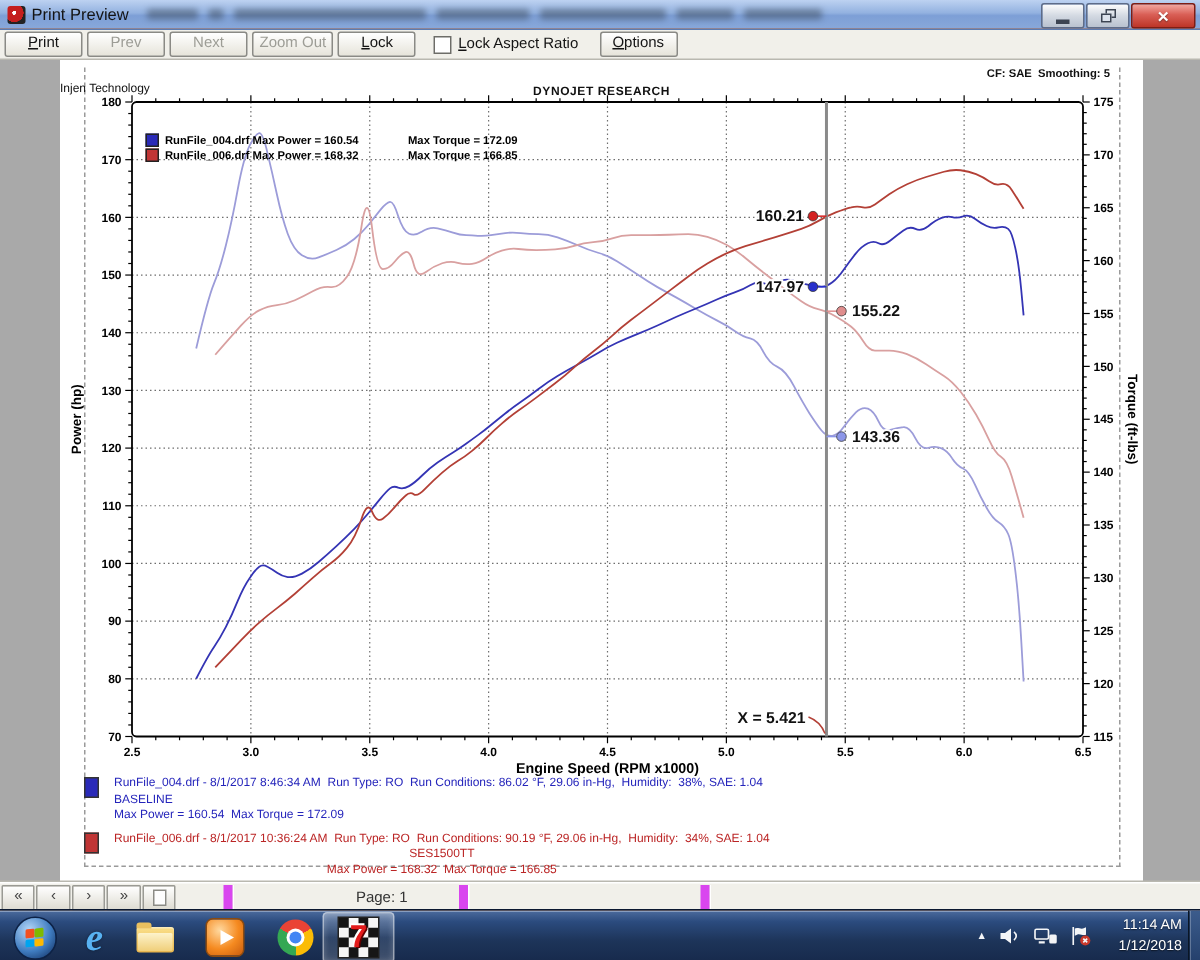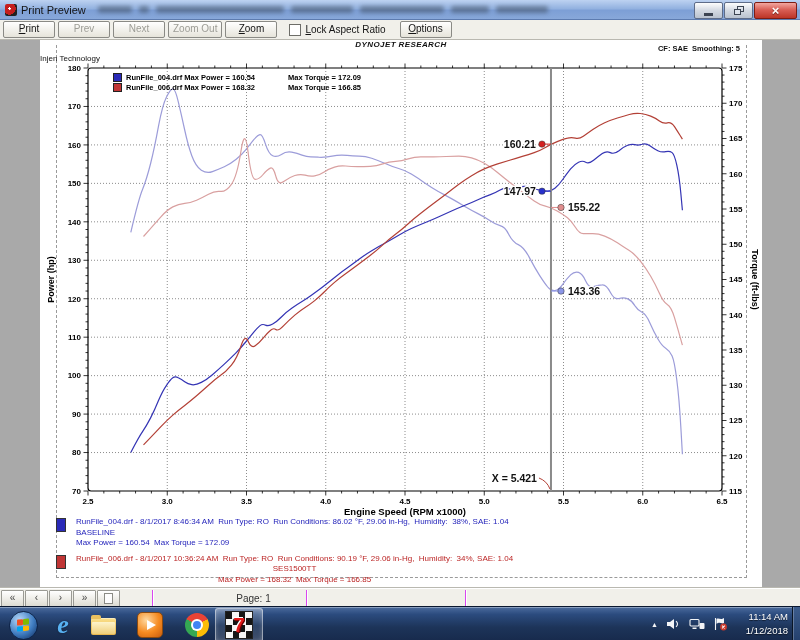--- a/index.html
+++ b/index.html
@@ -37,40 +37,40 @@
   .checkwrap{display:flex;align-items:center;margin-left:9px;}
   .checkbox{width:10px;height:10px;border:1px solid #6d6d68;background:#fff;margin-right:4px;}
   .checklabel{display:inline-block;font-size:10px;color:#141414;text-align:center;}
   .tbtn.options{margin-left:14px;}
 
   
   .preview{position:absolute;top:40px;left:0;right:0;height:548px;background:#a9a9a9;}
   .page{position:absolute;left:40px;top:0;width:722px;height:548px;background:#ffffff;}
   .pmargins{position:absolute;left:16px;right:15px;top:5px;bottom:10px;
     border-left:1px dashed #9a9a9a;border-right:1px dashed #9a9a9a;border-bottom:1px dashed #9a9a9a;}
-  .hdr1{position:absolute;top:0;left:0;width:100%;text-align:center;font-size:8px;font-weight:bold;letter-spacing:.4px;color:#111;font-style:italic;}
+  .hdr1{position:absolute;top:16px;left:0;width:100%;text-align:center;font-size:8px;font-weight:bold;letter-spacing:.4px;color:#111;}
   .hdr2{position:absolute;top:14px;left:0;width:100%;text-align:left;font-size:8px;color:#111;}
   .hdr-right{position:absolute;top:4px;right:22px;font-size:7.5px;font-weight:bold;color:#111;white-space:pre;}
-  .legend{position:absolute;left:57px;top:32px;margin-left:16px;}
+  .legend{position:absolute;left:57px;top:48px;}
   .legend-row{display:flex;align-items:center;height:10px;font-size:7.5px;font-weight:bold;color:#000;white-space:pre;}
   .swatch{width:7px;height:7px;border:1px solid #222;margin-right:4px;flex:none;}
   .leg-power{display:inline-block;width:162px;}
   #chartbox{position:absolute;left:0;top:0;width:722px;height:548px;}
   .runs{position:absolute;left:16px;top:477px;}
   .run{display:flex;margin-bottom:5px;}
   .run-swatch{width:8px;height:12px;border:1px solid #333;margin-right:10px;flex:none;margin-top:1px;}
   .run-line{font-size:8px;line-height:10.5px;white-space:pre;}
 
   
   .statusbar{position:absolute;top:588px;left:0;right:0;height:18px;background:#f1f0ea;
     border-top:1px solid #fff;box-shadow:0 -1px 0 #b9b8b0;display:flex;align-items:center;font-size:10px;color:#333;}
   .navbtn{width:22px;height:15px;margin-left:1px;border:1px solid #9a9a94;border-radius:1px;
     background:linear-gradient(#fff,#dedcd2);text-align:center;line-height:13px;font-size:10px;color:#444;}
   .doc-glyph{display:inline-block;width:7px;height:9px;border:1px solid #8b8b85;background:#fdfdfd;margin-top:2px;}
-  .cell{height:16px;border-left:1px solid #d946ef;box-shadow:inset 1px 0 0 #fff;display:flex;align-items:center;justify-content:center;padding-left:48px;}
+  .cell{height:16px;border-left:6px solid #d946ef;box-shadow:inset 1px 0 0 #fff;display:flex;align-items:center;justify-content:center;padding-left:48px;}
   .cell.pg{width:110px;margin-left:32px;}
   .cell.empty1{width:115px;}
   .cell.empty2{width:300px;}
 
   
   .taskbar{position:absolute;top:606px;left:0;right:0;height:34px;
     background:linear-gradient(#4c6c9e,#2b4b7e 22%,#1d3459 60%,#172a4c);
     box-shadow:inset 0 1px 0 rgba(255,255,255,.35);border-top:1px solid #0a1830;}
   .orb{position:absolute;left:9px;top:4px;width:27px;height:27px;border-radius:50%;
     background:radial-gradient(circle at 35% 30%, #b5d8fa, #3f7cc0 55%, #17386c 90%);
@@ -137,21 +137,21 @@
           <span class="g-close">×</span>
         </span>
     </span>
   </div>
 
   <div class="toolbar">
     <span class="tbtn accel">Print</span>
     <span class="tbtn disabled">Prev</span>
     <span class="tbtn disabled">Next</span>
     <span class="tbtn disabled">Zoom Out</span>
-    <span class="tbtn accel">Zoom</span>
+    <span class="tbtn accel">Lock</span>
     <span class="checkwrap">
       <span class="checkbox"></span>
       <span class="checklabel accel">Lock Aspect Ratio</span>
     </span>
     <span class="tbtn accel options">Options</span>
   </div>
 
   <div class="preview">
     <div class="page">
       <div class="pmargins"></div>

